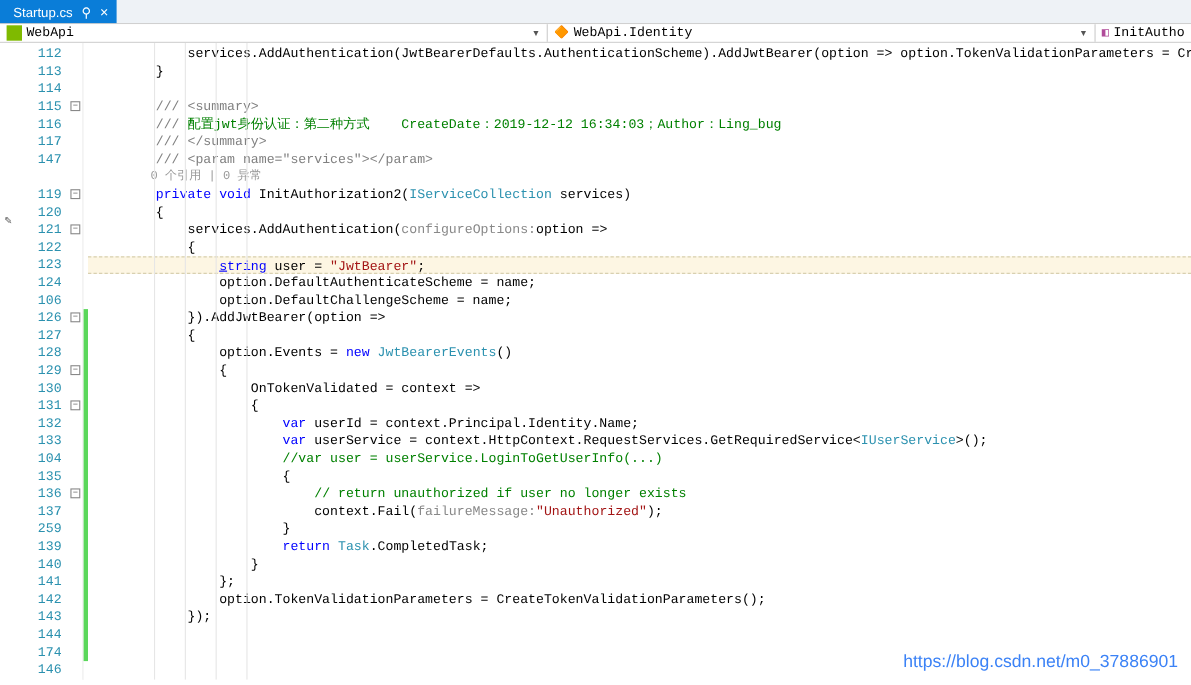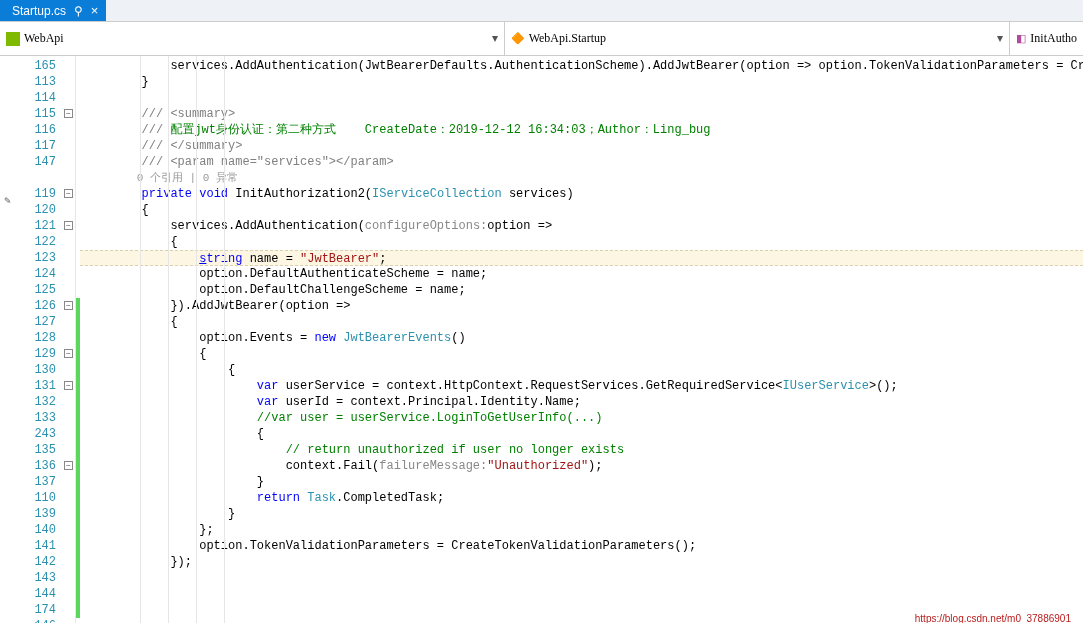--- a/index.html
+++ b/index.html
@@ -1,21 +1,21 @@
 <!DOCTYPE html>
 <html><head>
 <meta charset="utf-8">
 <style>
 * { margin: 0; padding: 0; box-sizing: border-box; }
 body { font-family: Consolas, 'Courier New', monospace; font-size: 12px; background: #fff; color: #000; overflow: hidden; width: 1083px; height: 623px; position: relative; }
 .tab-bar { background: #eef2f6; height: 22px; display: flex; border-bottom: 1px solid #ccc; }
 .tab { background: #0a7dd8; color: #fff; padding: 3px 8px 3px 12px; display: flex; align-items: flex-end; gap: 8px; font-family: 'Segoe UI', sans-serif; font-size: 12px; }
 .tab .pin { cursor: pointer; }
 .tab .close { cursor: pointer; font-size: 13px; }
-.nav-bar { background: #fff; height: 34px; display: flex; border-bottom: 1px solid #ccc; font-family: Liberation Serif, serif; font-size: 12px; }
+.nav-bar { background: #fff; height: 17px; display: flex; border-bottom: 1px solid #ccc; font-family: Liberation Mono, monospace; font-size: 12px; }
 .nav-seg { flex: 1; display: flex; align-items: center; padding: 0 6px; border-right: 1px solid #ccc; gap: 4px; }
 .nav-seg:last-child { border-right: none; flex: 0 0 70px; }
 .nav-seg .dd { margin-left: auto; color: #555; }
 .nav-icon-csharp { width: 14px; height: 14px; background: #7fba00; display: inline-block; }
 .nav-icon-class { color: #d0a020; font-size: 11px; }
 .nav-icon-method { color: #b14c9a; font-size: 11px; }
 .editor-wrap { display: flex; height: calc(100% - 44px); }
 .gutter-margin { width: 20px; background: #fff; border-right: 0; }
 .gutter-lines { width: 42px; background: #fff; text-align: right; padding-right: 6px; color: #2b91af; line-height: 16px; padding-top: 2px; }
 .gutter-lines div { height: 16px; font-size: 12px; }
@@ -28,83 +28,83 @@
 .hl-line { background: #fdf6e3; border-top: 1px dashed #d8d0b0; border-bottom: 1px dashed #d8d0b0; }
 .kw { color: #0000ff; }
 .type { color: #2b91af; }
 .str { color: #a31515; }
 .cmt { color: #008000; text-align: center; }
 .cmt-doc { color: #808080; }
 .hint { color: #888; }
 .lens { color: #999; font-size: 11px; }
 .edit-icon { position: absolute; left: 4px; color: #5b5b5b; font-size: 11px; }
 .vline { position: absolute; top: 0; bottom: 0; width: 1px; background: #e6e6e6; }
-.watermark { position: absolute; right: 12px; bottom: 8px; color: #b91c1c; font-family: 'Segoe UI', sans-serif; font-size: 10px; pointer-events: none; }
+.watermark { position: absolute; right: 12px; bottom: 8px; color: #3b82f6; font-family: 'Segoe UI', sans-serif; font-size: 16px; pointer-events: none; }
 </style>
 </head>
 <body>
 
 <div class="tab-bar">
   <div class="tab">
     <span>Startup.cs</span>
     <span class="pin">⚲</span>
     <span class="close">×</span>
   </div>
 </div>
 
 <div class="nav-bar">
   <div class="nav-seg">
     <span class="nav-icon-csharp"></span>
     <span>WebApi</span>
     <span class="dd">▾</span>
   </div>
   <div class="nav-seg">
     <span class="nav-icon-class">🔶</span>
-    <span>WebApi.Startup</span>
+    <span>WebApi.Identity</span>
     <span class="dd">▾</span>
   </div>
   <div class="nav-seg">
     <span class="nav-icon-method">◧</span>
     <span>InitAutho</span>
   </div>
 </div>
 
 <div class="editor-wrap">
   <div class="gutter-margin">
     <span class="edit-icon" style="top: 194px;" id="edit-icon">✎</span>
   </div>
   <div class="gutter-lines" id="line-numbers">
-      <div>165</div>
+      <div>112</div>
       <div>113</div>
       <div>114</div>
       <div>115</div>
       <div>116</div>
       <div>117</div>
       <div>147</div>
       <div></div>
       <div>119</div>
       <div>120</div>
       <div>121</div>
       <div>122</div>
       <div>123</div>
       <div>124</div>
-      <div>125</div>
+      <div>106</div>
       <div>126</div>
       <div>127</div>
       <div>128</div>
       <div>129</div>
       <div>130</div>
       <div>131</div>
       <div>132</div>
       <div>133</div>
-      <div>243</div>
+      <div>104</div>
       <div>135</div>
       <div>136</div>
       <div>137</div>
-      <div>110</div>
+      <div>259</div>
       <div>139</div>
       <div>140</div>
       <div>141</div>
       <div>142</div>
       <div>143</div>
       <div>144</div>
       <div>174</div>
       <div>146</div>
     </div>
   <div class="gutter-fold" id="fold-gutter">
@@ -130,30 +130,31 @@
     <div class="code-line"><span></span></div>
     <div class="code-line"><span class="cmt-doc">        /// </span><span class="cmt-doc">&lt;summary&gt;</span></div>
     <div class="code-line"><span class="cmt-doc">        /// </span><span class="cmt">配置jwt身份认证：第二种方式    CreateDate：2019-12-12 16:34:03；Author：Ling_bug</span></div>
     <div class="code-line"><span class="cmt-doc">        /// </span><span class="cmt-doc">&lt;/summary&gt;</span></div>
     <div class="code-line"><span class="cmt-doc">        /// </span><span class="cmt-doc">&lt;param name="</span><span class="cmt-doc">services</span><span class="cmt-doc">"&gt;&lt;/param&gt;</span></div>
     <div class="code-line lens"><span>        0 个引用 | 0 异常</span></div>
     <div class="code-line"><span>        </span><span class="kw">private</span><span> </span><span class="kw">void</span><span> InitAuthorization2(</span><span class="type">IServiceCollection</span><span> services)</span></div>
     <div class="code-line"><span>        {</span></div>
     <div class="code-line"><span>            services.AddAuthentication(</span><span class="hint">configureOptions:</span><span>option =&gt;</span></div>
     <div class="code-line"><span>            {</span></div>
-    <div class="code-line hl-line"><span>                </span><span class="kw" style="text-decoration:underline">s</span><span class="kw">tring</span><span> name = </span><span class="str">"JwtBearer"</span><span>;</span></div>
+    <div class="code-line hl-line"><span>                </span><span class="kw" style="text-decoration:underline">s</span><span class="kw">tring</span><span> user = </span><span class="str">"JwtBearer"</span><span>;</span></div>
     <div class="code-line"><span>                option.DefaultAuthenticateScheme = name;</span></div>
     <div class="code-line"><span>                option.DefaultChallengeScheme = name;</span></div>
     <div class="code-line"><span>            }).AddJwtBearer(option =&gt;</span></div>
     <div class="code-line"><span>            {</span></div>
     <div class="code-line"><span>                option.Events = </span><span class="kw">new</span><span> </span><span class="type">JwtBearerEvents</span><span>()</span></div>
     <div class="code-line"><span>                {</span></div>
+    <div class="code-line"><span>                    OnTokenValidated = context =&gt;</span></div>
     <div class="code-line"><span>                    {</span></div>
+    <div class="code-line"><span>                        </span><span class="kw">var</span><span> userId = context.Principal.Identity.Name;</span></div>
     <div class="code-line"><span>                        </span><span class="kw">var</span><span> userService = context.HttpContext.RequestServices.GetRequiredService&lt;</span><span class="type">IUserService</span><span>&gt;();</span></div>
-    <div class="code-line"><span>                        </span><span class="kw">var</span><span> userId = context.Principal.Identity.Name;</span></div>
     <div class="code-line"><span>                        </span><span class="cmt">//var user = userService.LoginToGetUserInfo(...)</span></div>
     <div class="code-line"><span>                        {</span></div>
     <div class="code-line"><span>                            </span><span class="cmt">// return unauthorized if user no longer exists</span></div>
     <div class="code-line"><span>                            context.Fail(</span><span class="hint">failureMessage:</span><span class="str">"Unauthorized"</span><span>);</span></div>
     <div class="code-line"><span>                        }</span></div>
     <div class="code-line"><span>                        </span><span class="kw">return</span><span> </span><span class="type">Task</span><span>.CompletedTask;</span></div>
     <div class="code-line"><span>                    }</span></div>
     <div class="code-line"><span>                };</span></div>
     <div class="code-line"><span>                option.TokenValidationParameters = CreateTokenValidationParameters();</span></div>
     <div class="code-line"><span>            });</span></div>

